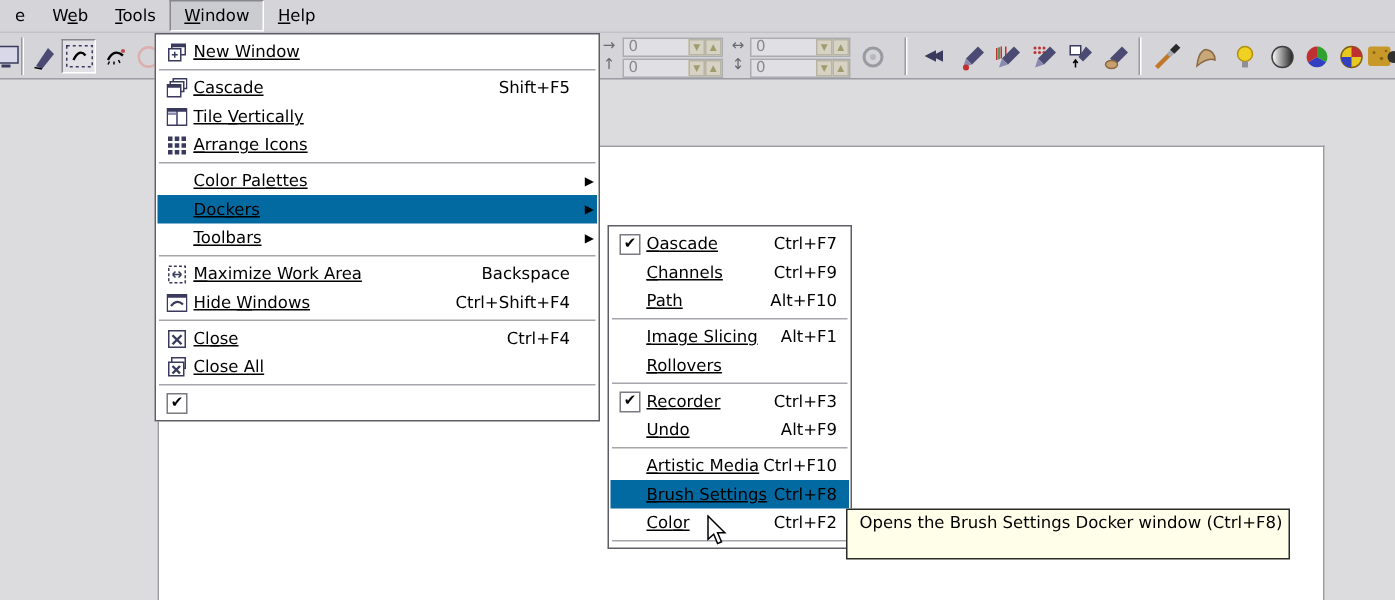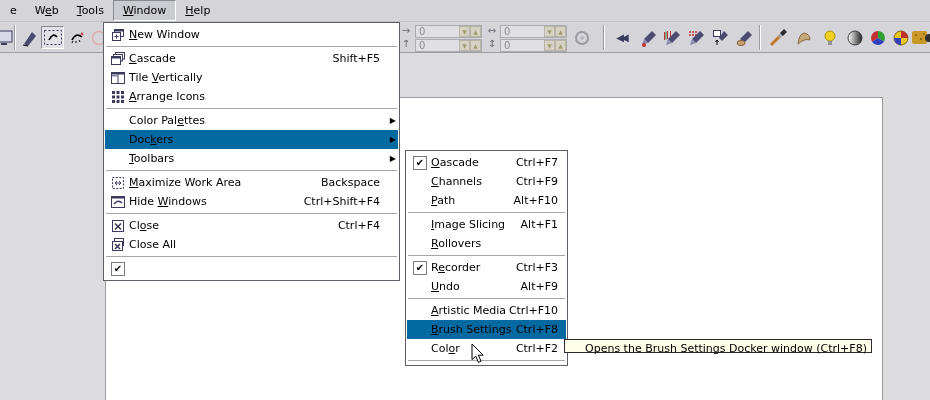--- a/index.html
+++ b/index.html
@@ -28,28 +28,28 @@
   .workspace { position:absolute; left:0; top:53px; width:930px; height:347px; background:#DCDCDF; z-index:1; }
   .canvas { position:absolute; left:105px; top:44px; width:778px; height:310px; background:#FFFFFF; border-left:1px solid #9A9AA0; border-top:1px solid #9A9AA0; border-right:1px solid #9A9AA0; }
 
   
   .menu { position:absolute; background:#FFFFFF; border:1px solid #5E5E66; padding:2px 1px; z-index:10; }
   .winmenu { left:103px; top:22px; width:297px; }
   .submenu { left:405px; top:150px; width:163px; z-index:15; }
   .mrow { display:flex; align-items:center; height:19px; padding:0 2px; }
   .mrow.hl { background:#0369a1; }
   .mic { width:22px; display:flex; align-items:center; justify-content:center; flex:none; }
-  .ml { white-space:pre; }
+  .ml { white-space:pre;text-decoration:underline; }
   .msc { margin-left:auto; padding-right:6px; white-space:pre; }
   .mar { width:10px; flex:none; font-size:8px; text-align:right; }
   .msep { height:1px; background:#A6A6AC; margin:2px 1px; }
   .chk { width:14px; height:14px; background:#FFFFFF; border:1px solid #7A7A82; font-size:10px; line-height:12px; text-align:center; font-weight:bold; }
 
   
-  .tooltip { position:absolute; left:564px; top:339px; height:14px; background:#FFFFE9; border:1px solid #2A2A2A; padding:2px 4px 0 20px; z-index:20; white-space:pre; }
+  .tooltip { position:absolute; left:564px; top:339px; height:34px; background:#FFFFE9; border:1px solid #2A2A2A; padding:2px 4px 0 8px; z-index:20; white-space:pre; }
 
   .cursor { position:absolute; left:471px; top:343px; z-index:30; }
   svg { display:block; }
 </style>
 </head>
 <body>
 
 <div class="menubar">
   <div class="mb-item">
       <span><span>e</span><span class="u"></span><span></span></span>

